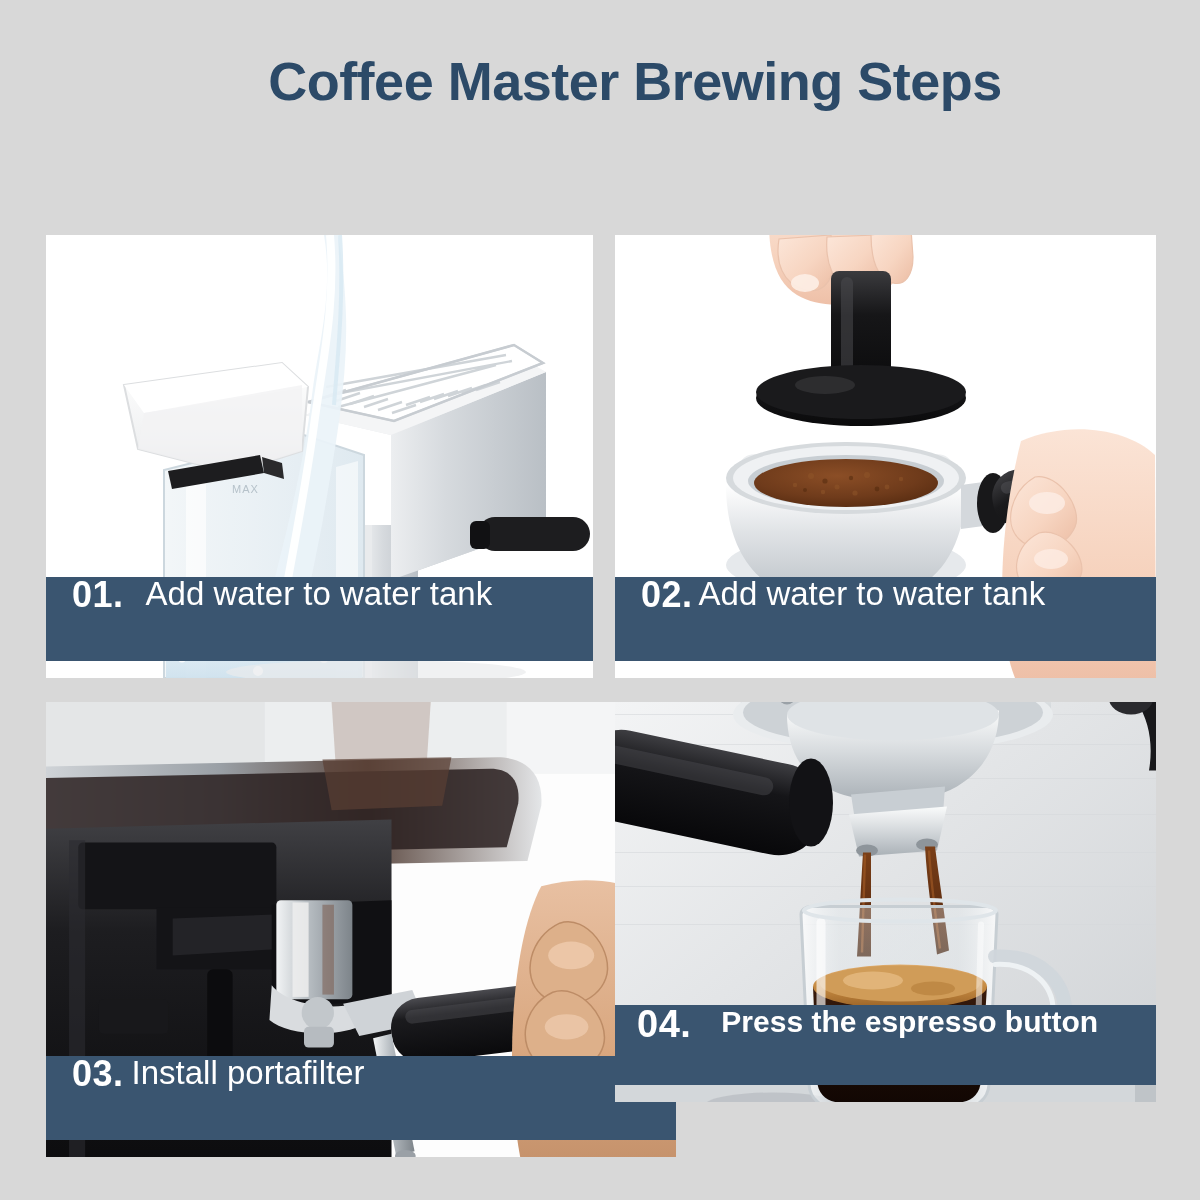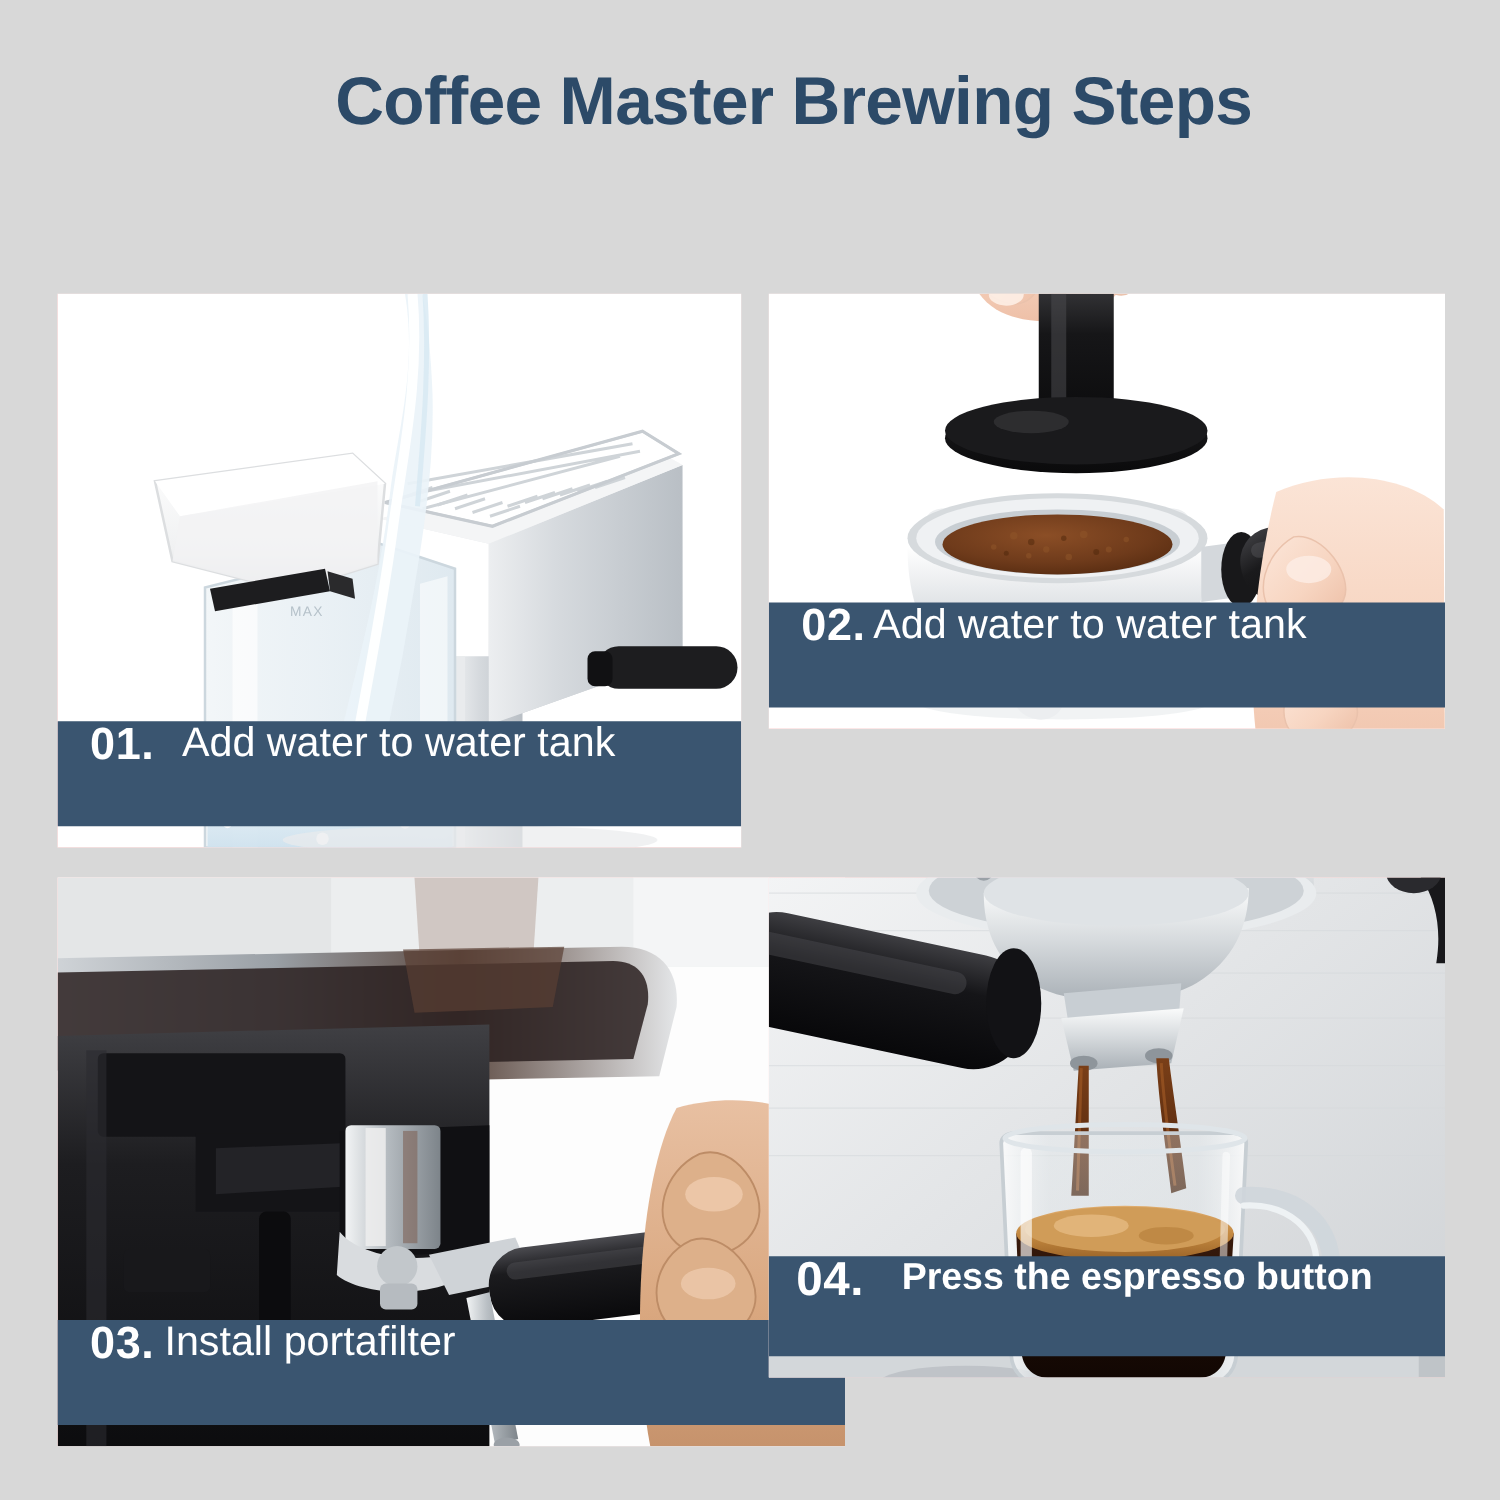--- a/index.html
+++ b/index.html
@@ -55,31 +55,31 @@
     left: 46px;
     width: 1110px;
     height: 922px;
   }
   .panel {
     position: absolute;
     overflow: hidden;
     background: #ffffff;
   }
   .panel-1 { left: 0;   top: 0;   width: 547px; height: 443px; }
-  .panel-2 { left: 569px; top: 0;  width: 541px; height: 348px; }
+  .panel-2 { left: 569px; top: 0;  width: 541px; height: 443px; }
   .panel-3 { left: 0;   top: 467px; width: 630px; height: 455px; }
   .panel-4 { left: 569px; top: 467px; width: 541px; height: 400px; }
 
   .photo {
     position: absolute;
     left: 0;
     top: 0;
     width: 100%;
     height: 100%;
-    background: #fca5a5;
+    background: #eab308;
   }
   .photo svg { display: block; width: 100%; height: 100%; }
 
   
   .caption {
     position: absolute;
     left: 0;
     bottom: 17px;
     width: 100%;
     background: #3a5570;

